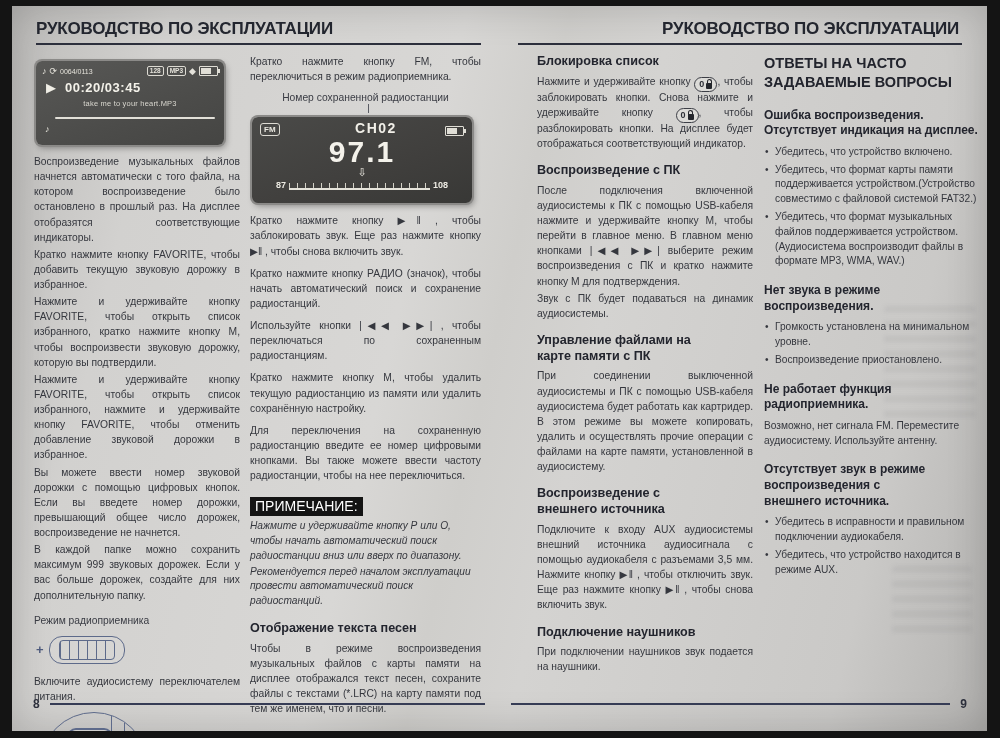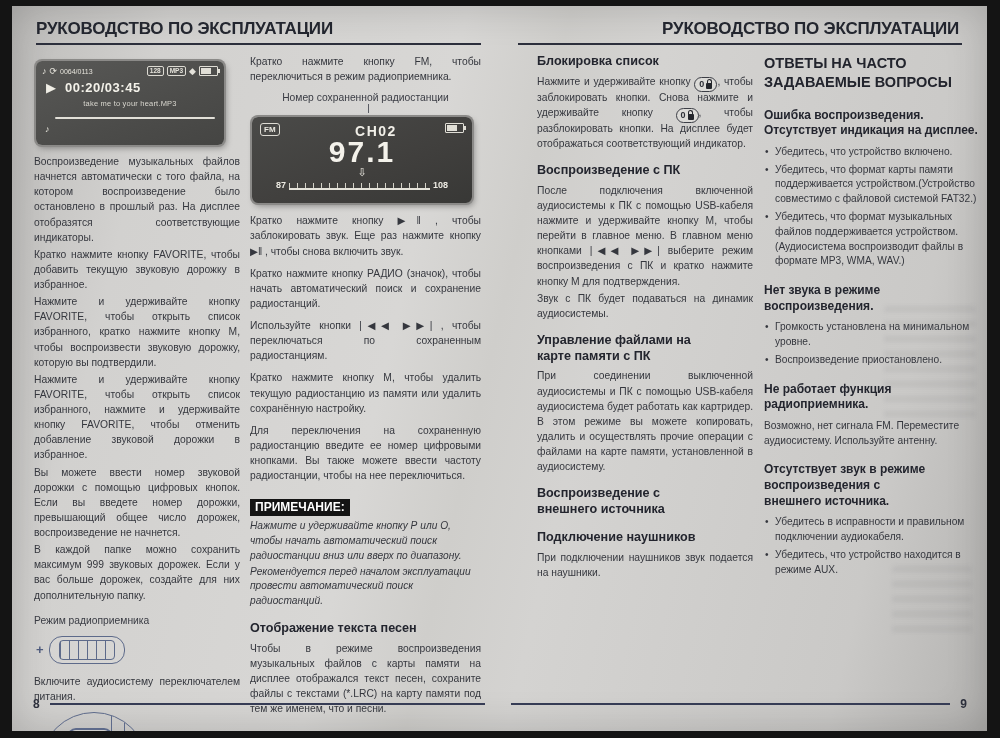--- a/index.html
+++ b/index.html
@@ -64,36 +64,36 @@
   .lcd-time{font-size:13px;font-weight:bold;letter-spacing:.5px;color:#f3f1e9;}
   .lcd-track{font-size:7.5px;text-align:center;color:#d9d7cf;margin-top:4px;letter-spacing:.2px;}
   .lcd-progress{margin:5px 9px 0;position:relative;height:8px;}
   .lcd-progress .bar{position:absolute;left:10px;right:0;top:4px;height:2px;background:#e2e0d8;border-radius:2px;}
   .lcd-progress .note{position:absolute;left:0;top:-3px;font-size:9px;color:#e2e0d8;}
 
   .lcd.radio{
     width:220px;height:86px;margin:4px 0 10px 2px;
     background:linear-gradient(160deg,#4a4a48 0%,#403f3d 60%,#383836 100%);
   }
-  .r-top{display:flex;justify-content:space-between;align-items:flex-start;padding:6px 8px 0;position:relative;}
+  .r-top{display:flex;justify-content:space-between;align-items:flex-end;padding:6px 8px 0;position:relative;}
   .fm-box{border:1.5px solid #dddbd3;border-radius:3px;font-size:8px;font-weight:bold;padding:0 3px;line-height:11px;}
   .r-ch{position:absolute;left:12px;right:0;text-align:center;font-size:14px;font-weight:bold;letter-spacing:1.5px;color:#f1efe8;padding-left:16px;}
   .r-freq{text-align:center;font-size:30px;font-weight:bold;line-height:1;letter-spacing:2px;color:#f4f2eb;margin-top:1px;}
   .r-arrow{text-align:center;font-size:11px;line-height:1;color:#e9e7df;margin-top:0px;}
   .r-scale{display:flex;align-items:flex-end;gap:3px;padding:1px 24px 0;font-size:9px;font-weight:bold;color:#edebe3;}
   .ticks{flex:1;height:9px;border-bottom:2px solid #e5e3da;
     background:repeating-linear-gradient(90deg,#d4d2c8 0 1px,transparent 1px 8px);
     background-size:100% 55%;background-repeat:no-repeat;background-position:left bottom;}
 
   .radio-caption{font-size:10.3px;color:#3a3c44;text-align:center;margin:8px 0 0;}
   .pointer{width:1px;height:9px;background:#5a5c64;margin:1px 0 0 118px;}
 
   
   .note{margin-top:14px;}
-  .note-badge{display:inline-block;background:#141414;color:#fff;font-weight:bold;font-size:12px;padding:1px 5px 2px;margin-bottom:3px;}
+  .note-badge{display:inline-block;background:#141414;color:#fff;font-weight:normal;font-size:14px;padding:1px 5px 2px;margin-bottom:3px;}
   .note-line{font-size:10.2px;line-height:1.45;font-style:italic;color:#35373e;margin:0 0 1px;text-align:left;}
 
   
   .switch-ill{display:flex;align-items:center;gap:5px;margin:10px 0 10px 2px;}
   .switch-ill .plus{color:#4d5a7c;font-size:13px;font-weight:bold;}
   .switch-body{width:74px;height:26px;border:1.5px solid #5d6a8a;border-radius:13px;position:relative;background:rgba(255,255,255,.08);}
   .switch-body::before{content:"";position:absolute;left:9px;top:3px;bottom:3px;right:9px;
     border:1px solid #5d6a8a;border-radius:4px;
     background:repeating-linear-gradient(90deg,#5d6a8a 0 1.5px,transparent 1.5px 9px);}
   .circle-ill{width:106px;height:106px;border:1.5px solid #5d6a8a;border-radius:50%;position:relative;margin:8px 0 0 6px;overflow:hidden;}
@@ -242,20 +242,21 @@
     <div class="h2">Воспроизведение с ПК</div>
     <p class="p">После подключения включенной аудиосистемы к ПК с помощью USB-кабеля нажмите и удерживайте кнопку М, чтобы перейти в главное меню. В главном меню кнопками |◀◀ ▶▶| выберите режим воспроизведения с ПК и кратко нажмите кнопку М для подтверждения.</p>
     <p class="p">Звук с ПК будет подаваться на динамик аудиосистемы.</p>
 
     <div class="h2">Управление файлами на
 карте памяти с ПК</div>
     <p class="p">При соединении выключенной аудиосистемы и ПК с помощью USB-кабеля аудиосистема будет работать как картридер. В этом режиме вы можете копировать, удалить и осуществлять прочие операции с файлами на карте памяти, установленной в аудиосистему.</p>
 
     <div class="h2">Воспроизведение с
 внешнего источника</div>
+    <p class="p">Подключите к входу AUX аудиосистемы внешний источника аудиосигнала с помощью аудиокабеля с разъемами 3,5 мм. Нажмите кнопку ▶‖ , чтобы отключить звук. Еще раз нажмите кнопку ▶‖ , чтобы снова включить звук.</p>
 
     <div class="h2">Подключение наушников</div>
     <p class="p">При подключении наушников звук подается на наушники.</p>
   </div>
 
   <div class="col col4">
     <div class="faq-title">ОТВЕТЫ НА ЧАСТО
 ЗАДАВАЕМЫЕ ВОПРОСЫ</div>
 
     <div class="faq-q">Ошибка воспроизведения.

